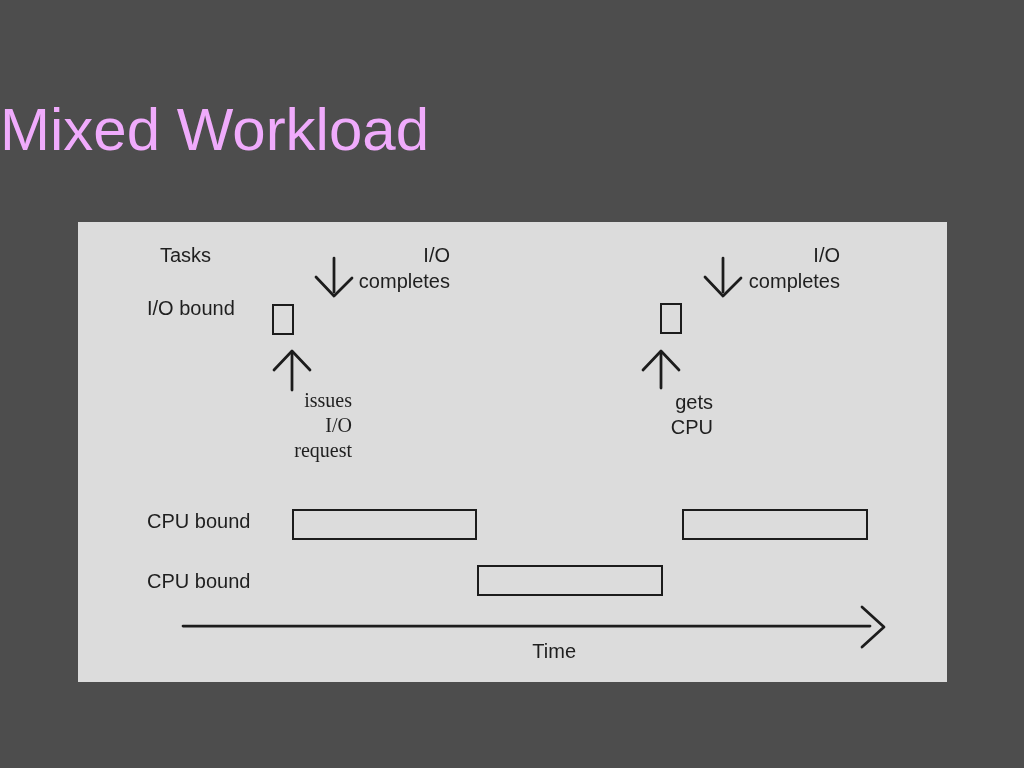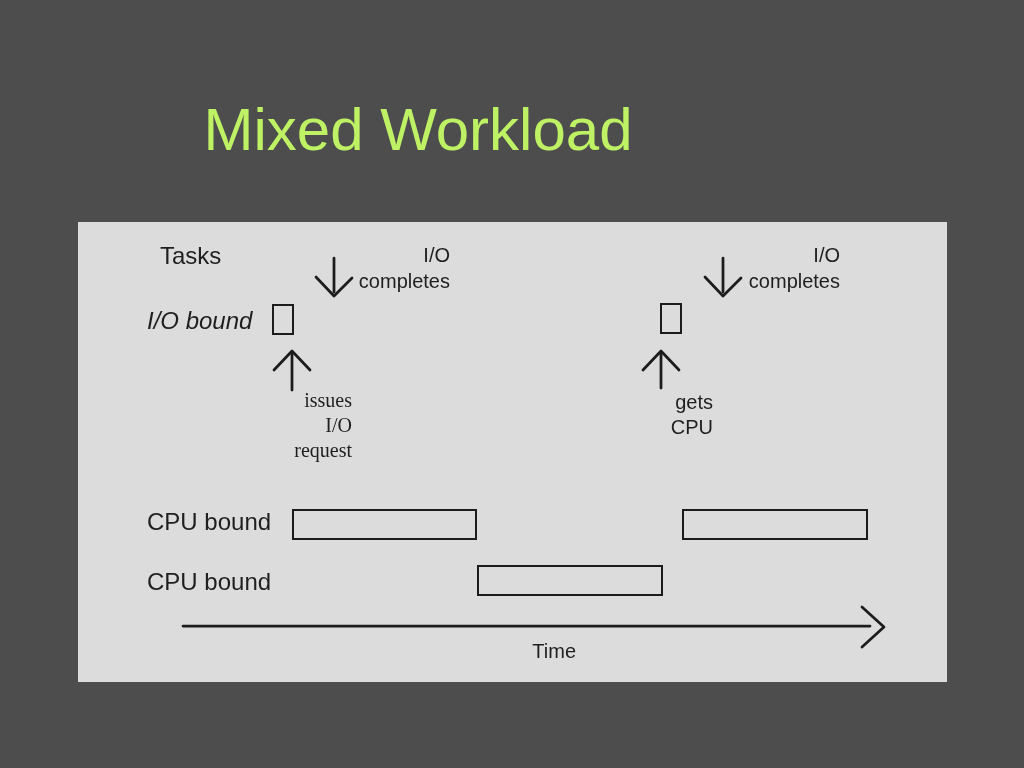--- a/index.html
+++ b/index.html
@@ -13,38 +13,38 @@
     width: 1024px;
     height: 768px;
     background: #4d4d4d;
     overflow: hidden;
   }
   .slide-title {
     position: absolute;
     left: 0;
     top: 95px;
     width: 836px;
-    text-align: center;
+    text-align: left;
     font-size: 60px;
     font-weight: 400;
     letter-spacing: 0px;
-    color: #bef264;
+    color: #f0abfc;
     white-space: nowrap;
   }
   .panel {
     position: absolute;
     left: 78px;
     top: 222px;
     width: 869px;
     height: 460px;
     background: #dcdcdc;
   }
   .lbl {
     position: absolute;
-    font-size: 24px;
+    font-size: 20px;
     line-height: 25px;
     color: #1f1f1f;
     white-space: nowrap;
   }
   .blk {
     position: absolute;
     font-size: 20px;
     line-height: 26px;
     color: #1f1f1f;
     text-align: right;
@@ -53,21 +53,21 @@
   .blk div { white-space: nowrap; }
   .box {
     position: absolute;
     box-sizing: border-box;
     border: 2.5px solid #1c1c1c;
     background: transparent;
   }
   .tasks-label      { left: 160px; top: 243px; }
   .io-completes-1   { left: 340px; top: 242px; width: 110px; }
   .io-completes-2   { left: 730px; top: 242px; width: 110px; }
-  .io-bound-label   { left: 147px; top: 308px; font-style: italic; }
+  .io-bound-label   { left: 147px; top: 296px; }
   .io-burst-1       { left: 272px; top: 304px; width: 22px;  height: 31px; }
   .io-burst-2       { left: 660px; top: 303px; width: 22px;  height: 31px; }
   .issues-block     { left: 242px; top: 388px; width: 110px; line-height: 25px; font-family: Liberation Serif, serif; }
   .gets-block       { left: 613px; top: 390px; width: 100px; line-height: 25px; }
   .cpu-bound-1-label{ left: 147px; top: 509px; }
   .cpu-bound-2-label{ left: 147px; top: 569px; }
   .cpu-burst-1      { left: 292px; top: 509px; width: 185px; height: 31px; }
   .cpu-burst-2      { left: 477px; top: 565px; width: 186px; height: 31px; }
   .cpu-burst-3      { left: 682px; top: 509px; width: 186px; height: 31px; }
   .time-label       { left: 476px; top: 638px; width: 100px; }

